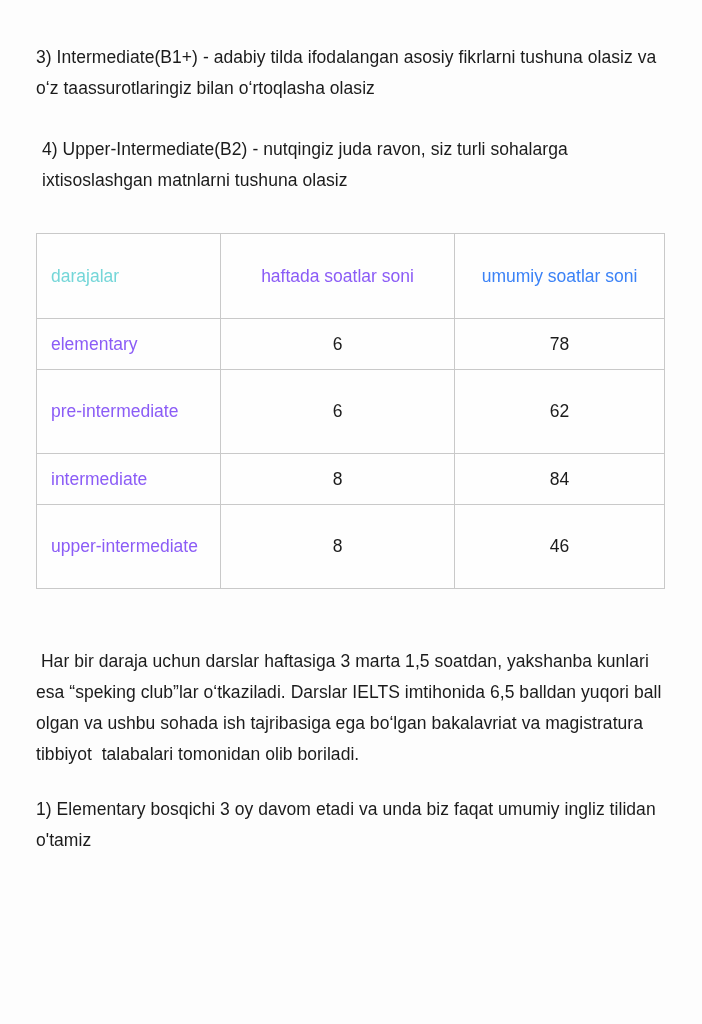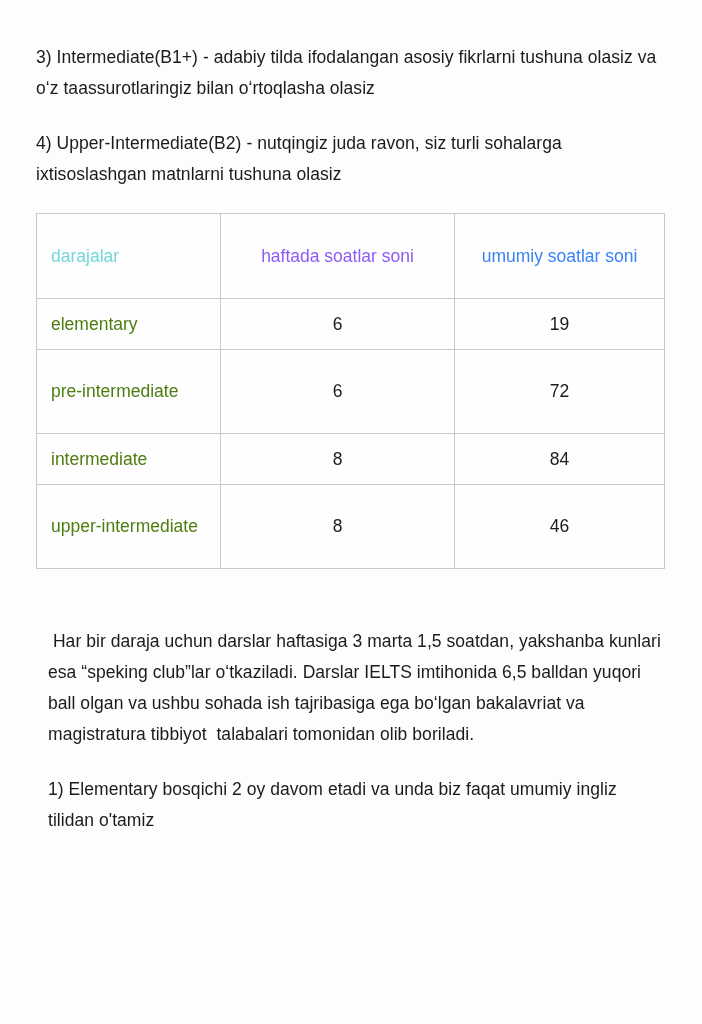--- a/index.html
+++ b/index.html
@@ -26,25 +26,25 @@
   
   .para {
     font-size: 17.5px;
     line-height: 31px;
     color: #1b1b1b;
     letter-spacing: 0.05px;
     white-space: pre-wrap;
   }
 
   .para-top-1 { margin: 0; padding-top: 42px; }
-  .para-top-2 { margin: 0; padding-top: 24px; }
+  .para-top-2 { margin: 6px; padding-top: 24px; }
 
   
   .tbl-wrap {
-    margin-top: 23px;
+    margin-top: 37px;
   }
   table.levels {
     border-collapse: collapse;
     width: 628px;
     table-layout: fixed;
     background: #fefefe;
   }
   table.levels td,
   table.levels th {
     border: 1px solid #c9c9c9;
@@ -62,32 +62,32 @@
   table.levels thead th {
     height: 84px;
     font-size: 17.5px;
   }
   th.h-level   { text-align: left;   color: #74d6d8; }
   th.h-weekly  { text-align: center; color: #8b5cf6; }
   th.h-total   { text-align: center; color: #3b82f6; }
 
   table.levels tbody td.cell-level {
     text-align: left;
-    color: #4d7c0f;
+    color: #8b5cf6;
   }
   table.levels tbody td.cell-num {
     text-align: center;
     color: #1b1b1b;
   }
   tr.r-short td { height: 50px; }
   tr.r-tall  td { height: 83px; }
 
   
   .para-body { margin: 0; padding-top: 0; }
-  .block-lower { padding-top: 57px; margin-left: 12px; }
+  .block-lower { padding-top: 57px; }
   .para-gap  { margin: 0; padding-top: 24px; }
 </style>
 </head>
 <body>
 
 <div class="page">
 
   <p class="para para-top-1">3) Intermediate(B1+) - adabiy tilda ifodalangan asosiy fikrlarni tushuna olasiz va o‘z taassurotlaringiz bilan o‘rtoqlasha olasiz</p>
 
   <p class="para para-top-2">4) Upper-Intermediate(B2) - nutqingiz juda ravon, siz turli sohalarga ixtisoslashgan matnlarni tushuna olasiz</p>
@@ -103,41 +103,41 @@
         <tr>
           <th class="h-level">darajalar</th>
           <th class="h-weekly">haftada soatlar soni</th>
           <th class="h-total">umumiy soatlar soni</th>
         </tr>
       </thead>
       <tbody>
         <tr class="r-short">
           <td class="cell-level">elementary</td>
           <td class="cell-num">6</td>
-          <td class="cell-num">19</td>
+          <td class="cell-num">78</td>
         </tr>
         <tr class="r-tall">
           <td class="cell-level">pre-intermediate</td>
           <td class="cell-num">6</td>
-          <td class="cell-num">72</td>
+          <td class="cell-num">62</td>
         </tr>
         <tr class="r-short">
           <td class="cell-level">intermediate</td>
           <td class="cell-num">8</td>
           <td class="cell-num">84</td>
         </tr>
         <tr class="r-tall">
           <td class="cell-level">upper-intermediate</td>
           <td class="cell-num">8</td>
           <td class="cell-num">46</td>
         </tr>
       </tbody>
     </table>
   </div>
 
   <div class="block-lower">
     <p class="para para-body"> Har bir daraja uchun darslar haftasiga 3 marta 1,5 soatdan, yakshanba kunlari esa “speking club”lar o‘tkaziladi. Darslar IELTS imtihonida 6,5 balldan yuqori ball olgan va ushbu sohada ish tajribasiga ega bo‘lgan bakalavriat va magistratura tibbiyot  talabalari tomonidan olib boriladi.</p>
 
-    <p class="para para-gap">1) Elementary bosqichi 2 oy davom etadi va unda biz faqat umumiy ingliz tilidan o'tamiz</p>
+    <p class="para para-gap">1) Elementary bosqichi 3 oy davom etadi va unda biz faqat umumiy ingliz tilidan o'tamiz</p>
 
   </div>
 
 </div>
 
 </body></html>

